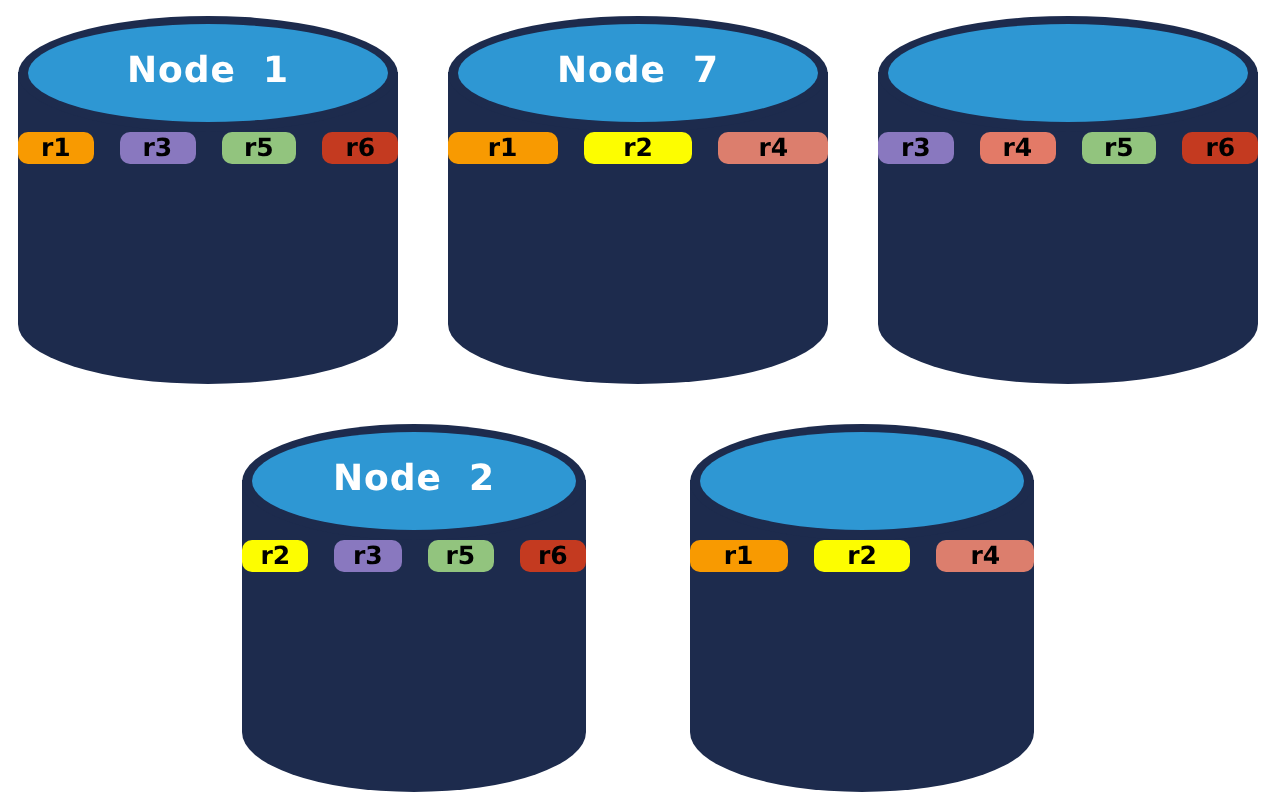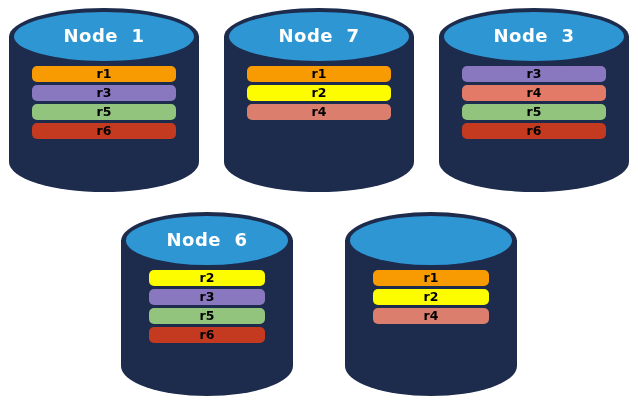--- a/index.html
+++ b/index.html
@@ -33,21 +33,21 @@
   .cyl-title {
     position: absolute; top: 17px; left: 0; right: 0;
     text-align: center;
     color: #ffffff; font-weight: bold; font-size: 18px;
     letter-spacing: 0.5px;
     white-space: pre;
     z-index: 3;
   }
   .bars {
     position: absolute; top: 58px; left: 0; right: 0;
-    display: flex; flex-direction: column; align-items: center; gap: 3px;
+    display: flex; flex-direction: row; align-items: center; gap: 13px;
     z-index: 2;
   }
   .bar {
     height: 16px; border-radius: 5px;
     display: flex; align-items: center; justify-content: center;
     font-weight: bold; font-size: 12.5px; color: #000000; line-height: 16px;
   }
   .row-top .bar { width: 144px; }
   .row-bottom .bar { width: 116px; }
 </style>
@@ -83,39 +83,38 @@
         <div class="bar" style="background: rgb(253, 253, 0);">r2</div>
         <div class="bar" style="background: rgb(220, 126, 109);">r4</div>
       </div>
     </div>
 
     <div class="cyl">
       <div class="cyl-body" style="background: rgb(29, 43, 77);"></div>
       <div class="cyl-top" style="background: rgb(29, 43, 77);">
         <div class="cyl-top-inner" style="background: rgb(46, 151, 211);"></div>
       </div>
-      <div class="cyl-title" style="color: rgb(255, 255, 255);">Node  3</div>
       <div class="bars">
         <div class="bar" style="background: rgb(137, 120, 191);">r3</div>
         <div class="bar" style="background: rgb(227, 122, 103);">r4</div>
         <div class="bar" style="background: rgb(146, 196, 126);">r5</div>
         <div class="bar" style="background: rgb(196, 58, 32);">r6</div>
       </div>
     </div>
 
   </div>
 
   <div class="row row-bottom">
 
     <div class="cyl">
       <div class="cyl-body" style="background: rgb(29, 43, 77);"></div>
       <div class="cyl-top" style="background: rgb(29, 43, 77);">
         <div class="cyl-top-inner" style="background: rgb(46, 151, 211);"></div>
       </div>
-      <div class="cyl-title" style="color: rgb(255, 255, 255);">Node  6</div>
+      <div class="cyl-title" style="color: rgb(255, 255, 255);">Node  2</div>
       <div class="bars">
         <div class="bar" style="background: rgb(253, 253, 0);">r2</div>
         <div class="bar" style="background: rgb(137, 120, 191);">r3</div>
         <div class="bar" style="background: rgb(146, 196, 126);">r5</div>
         <div class="bar" style="background: rgb(196, 58, 32);">r6</div>
       </div>
     </div>
 
     <div class="cyl">
       <div class="cyl-body" style="background: rgb(29, 43, 77);"></div>

